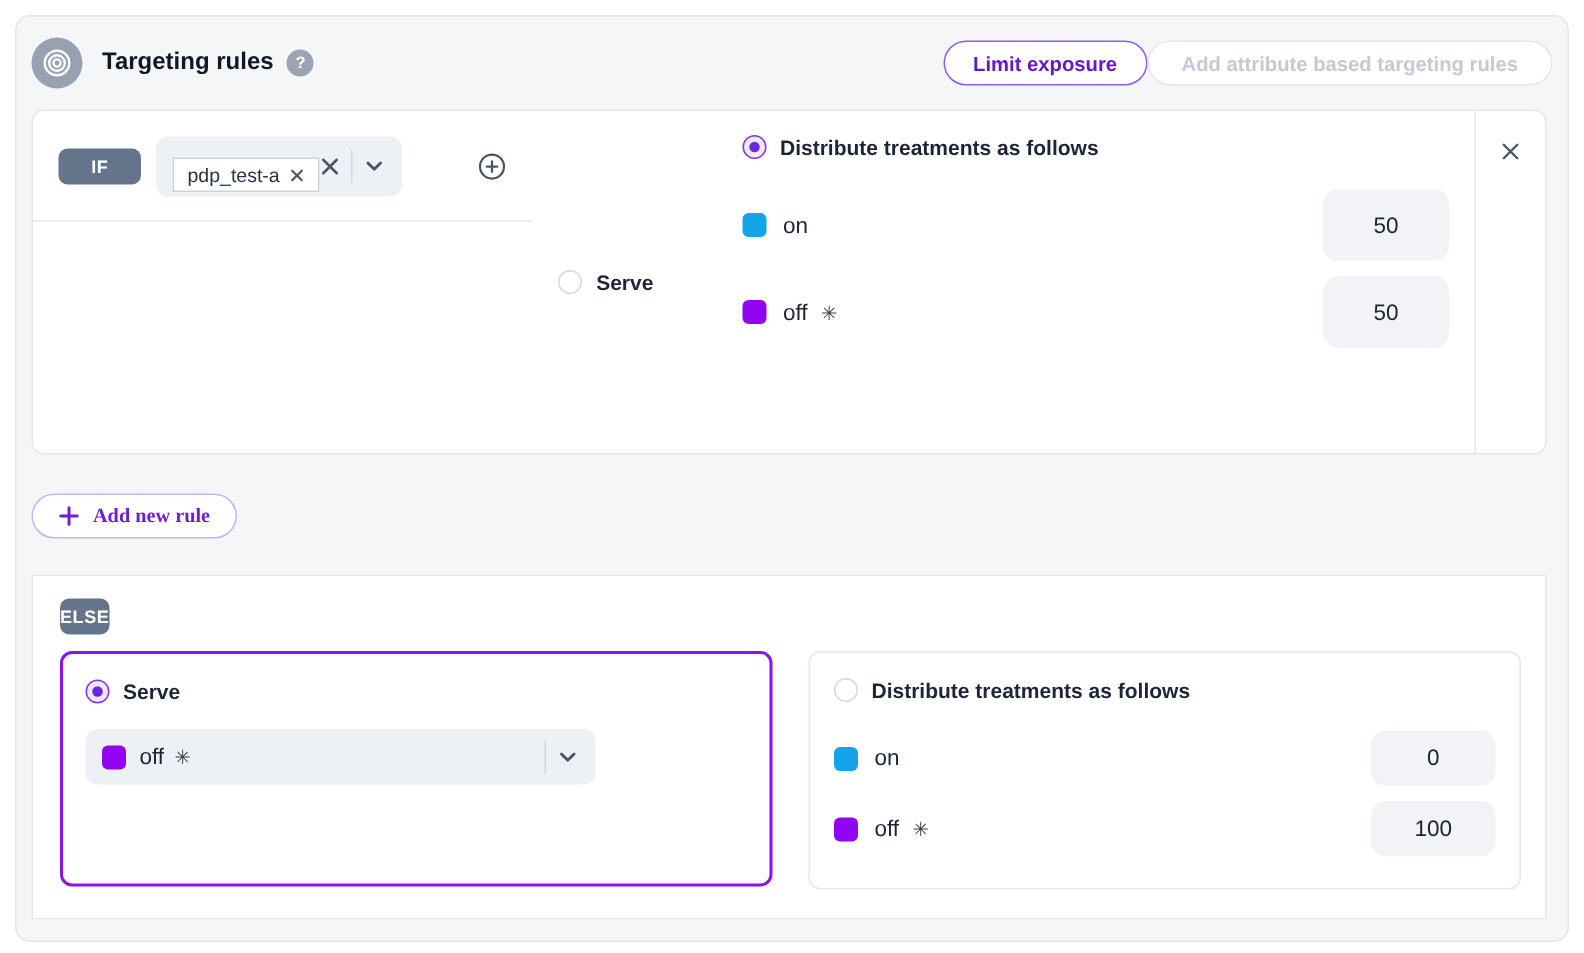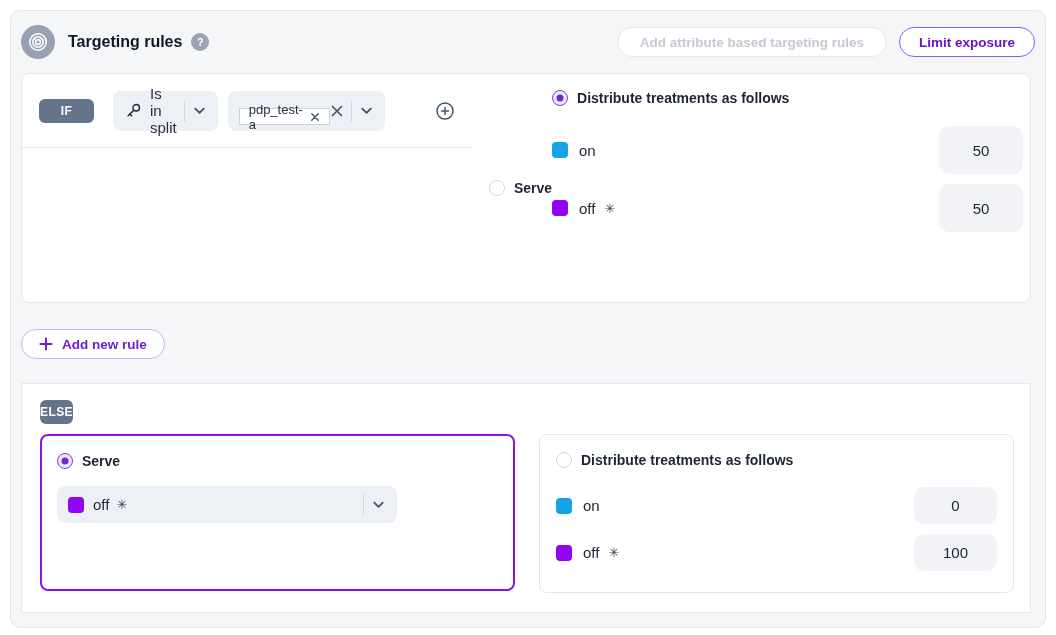--- a/index.html
+++ b/index.html
@@ -66,21 +66,21 @@
     display: flex; align-items: center; padding: 0 11px;
     font-size: 15px; color: #273142; cursor: pointer;
   }
   .ctl-gap { margin-left: 9px; }
   .vdiv { width: 1px; height: 22px; background: #d3d8df; margin: 0 7px; flex: none; }
   .icon { display: inline-flex; align-items: center; justify-content: center; flex: none; }
   .clickable { cursor: pointer; }
   .treatments-input { flex: 1; margin-right: 40px; }
   .tag {
     background: #ffffff; border: 1px solid #ccd2da; border-radius: 0;
-    height: 17px; display: inline-flex; align-items: center; gap: 7px;
+    height: 23px; display: inline-flex; align-items: center; gap: 7px;
     padding: 0 9px; font-size: 13px; color: #273142; margin-top: 12px;
   }
   .push-right { margin-left: auto; }
   
   .serve-section { flex: 1; display: flex; padding: 16px 17px; }
   .serve-left { flex: 1; }
   .distribute-right { width: 471px; }
   .radio-row { display: flex; align-items: center; gap: 9px; }
   .radio {
     width: 16px; height: 16px; border-radius: 50%;
@@ -104,21 +104,21 @@
   .num-input {
     margin-left: auto; width: 84px; height: 48px;
     background: #f1f3f6; border-radius: 10px;
     display: flex; align-items: center; justify-content: center;
     font-size: 15px; color: #1d2433; cursor: text;
   }
   
   .add-rule {
     margin-top: 26px; height: 30px; border-radius: 15px;
     background: #ffffff; border: 1px solid #c9b3f2; color: #6d1fd1;
-    font-size: 13.5px; font-weight: 700; font-family: Liberation Sans, sans-serif;
+    font-size: 13.5px; font-weight: 700; font-family: Liberation Serif, serif;
     display: inline-flex; align-items: center; gap: 9px; padding: 0 17px;
     cursor: pointer;
   }
   
   .else-card {
     margin-top: 24px; width: 1010px; height: 230px;
     background: #ffffff; border: 1px solid #e4e7ec; border-radius: 0;
     padding: 18px 16px 16px 18px;
   }
   .else-cols { display: flex; gap: 24px; margin-top: 14px; }
@@ -151,47 +151,31 @@
     <span class="target-badge">
       <svg width="22" height="22" viewBox="0 0 22 22" fill="none" stroke="#ffffff" stroke-width="1.6">
         <circle cx="11" cy="11" r="8.2"></circle>
           <circle cx="11" cy="11" r="5.2"></circle>
           <circle cx="11" cy="11" r="2.4"></circle>
       </svg>
     </span>
     <span class="page-title">Targeting rules</span>
     <span class="help-circle">?</span>
     <span class="header-spacer"></span>
+    <button class="pill-btn btn-purple">Limit exposure</button>
     <button class="pill-btn btn-disabled">Add attribute based targeting rules</button>
-    <button class="pill-btn btn-purple">Limit exposure</button>
   </div>
 
   
   <div class="rule-card">
     <div class="rule-main">
 
       <div class="if-row">
         <span class="badge">IF</span>
 
-        <div class="control ctl-gap">
-          <span class="icon" style="margin-right:8px;">
-            <svg width="18" height="18" viewBox="0 0 20 20" fill="none" stroke="#1f2937" stroke-width="1.6" stroke-linecap="round">
-              <circle cx="13.6" cy="6.4" r="3.6"></circle>
-              <path d="M10.9 9.1 L4.6 15.4"></path>
-              <path d="M6.6 13.4 l1.9 1.9"></path>
-            </svg>
-          </span>
-          <span>Is in split</span>
-          <span class="vdiv"></span>
-          <span class="icon clickable">
-            <svg width="15" height="15" viewBox="0 0 16 16" fill="none" stroke="#475569" stroke-width="2" stroke-linecap="round" stroke-linejoin="round">
-              <polyline points="3.5,6 8,10.5 12.5,6"></polyline>
-            </svg>
-          </span>
-        </div>
 
 
         <div class="control treatments-input">
           <span class="tag">
             <span>pdp_test-a</span>
             <span class="icon clickable">
               <svg width="10" height="10" viewBox="0 0 14 14" fill="none" stroke="#4b5563" stroke-width="2" stroke-linecap="round">
                 <path d="M2.5 2.5 L11.5 11.5 M11.5 2.5 L2.5 11.5"></path>
               </svg>
             </span>

